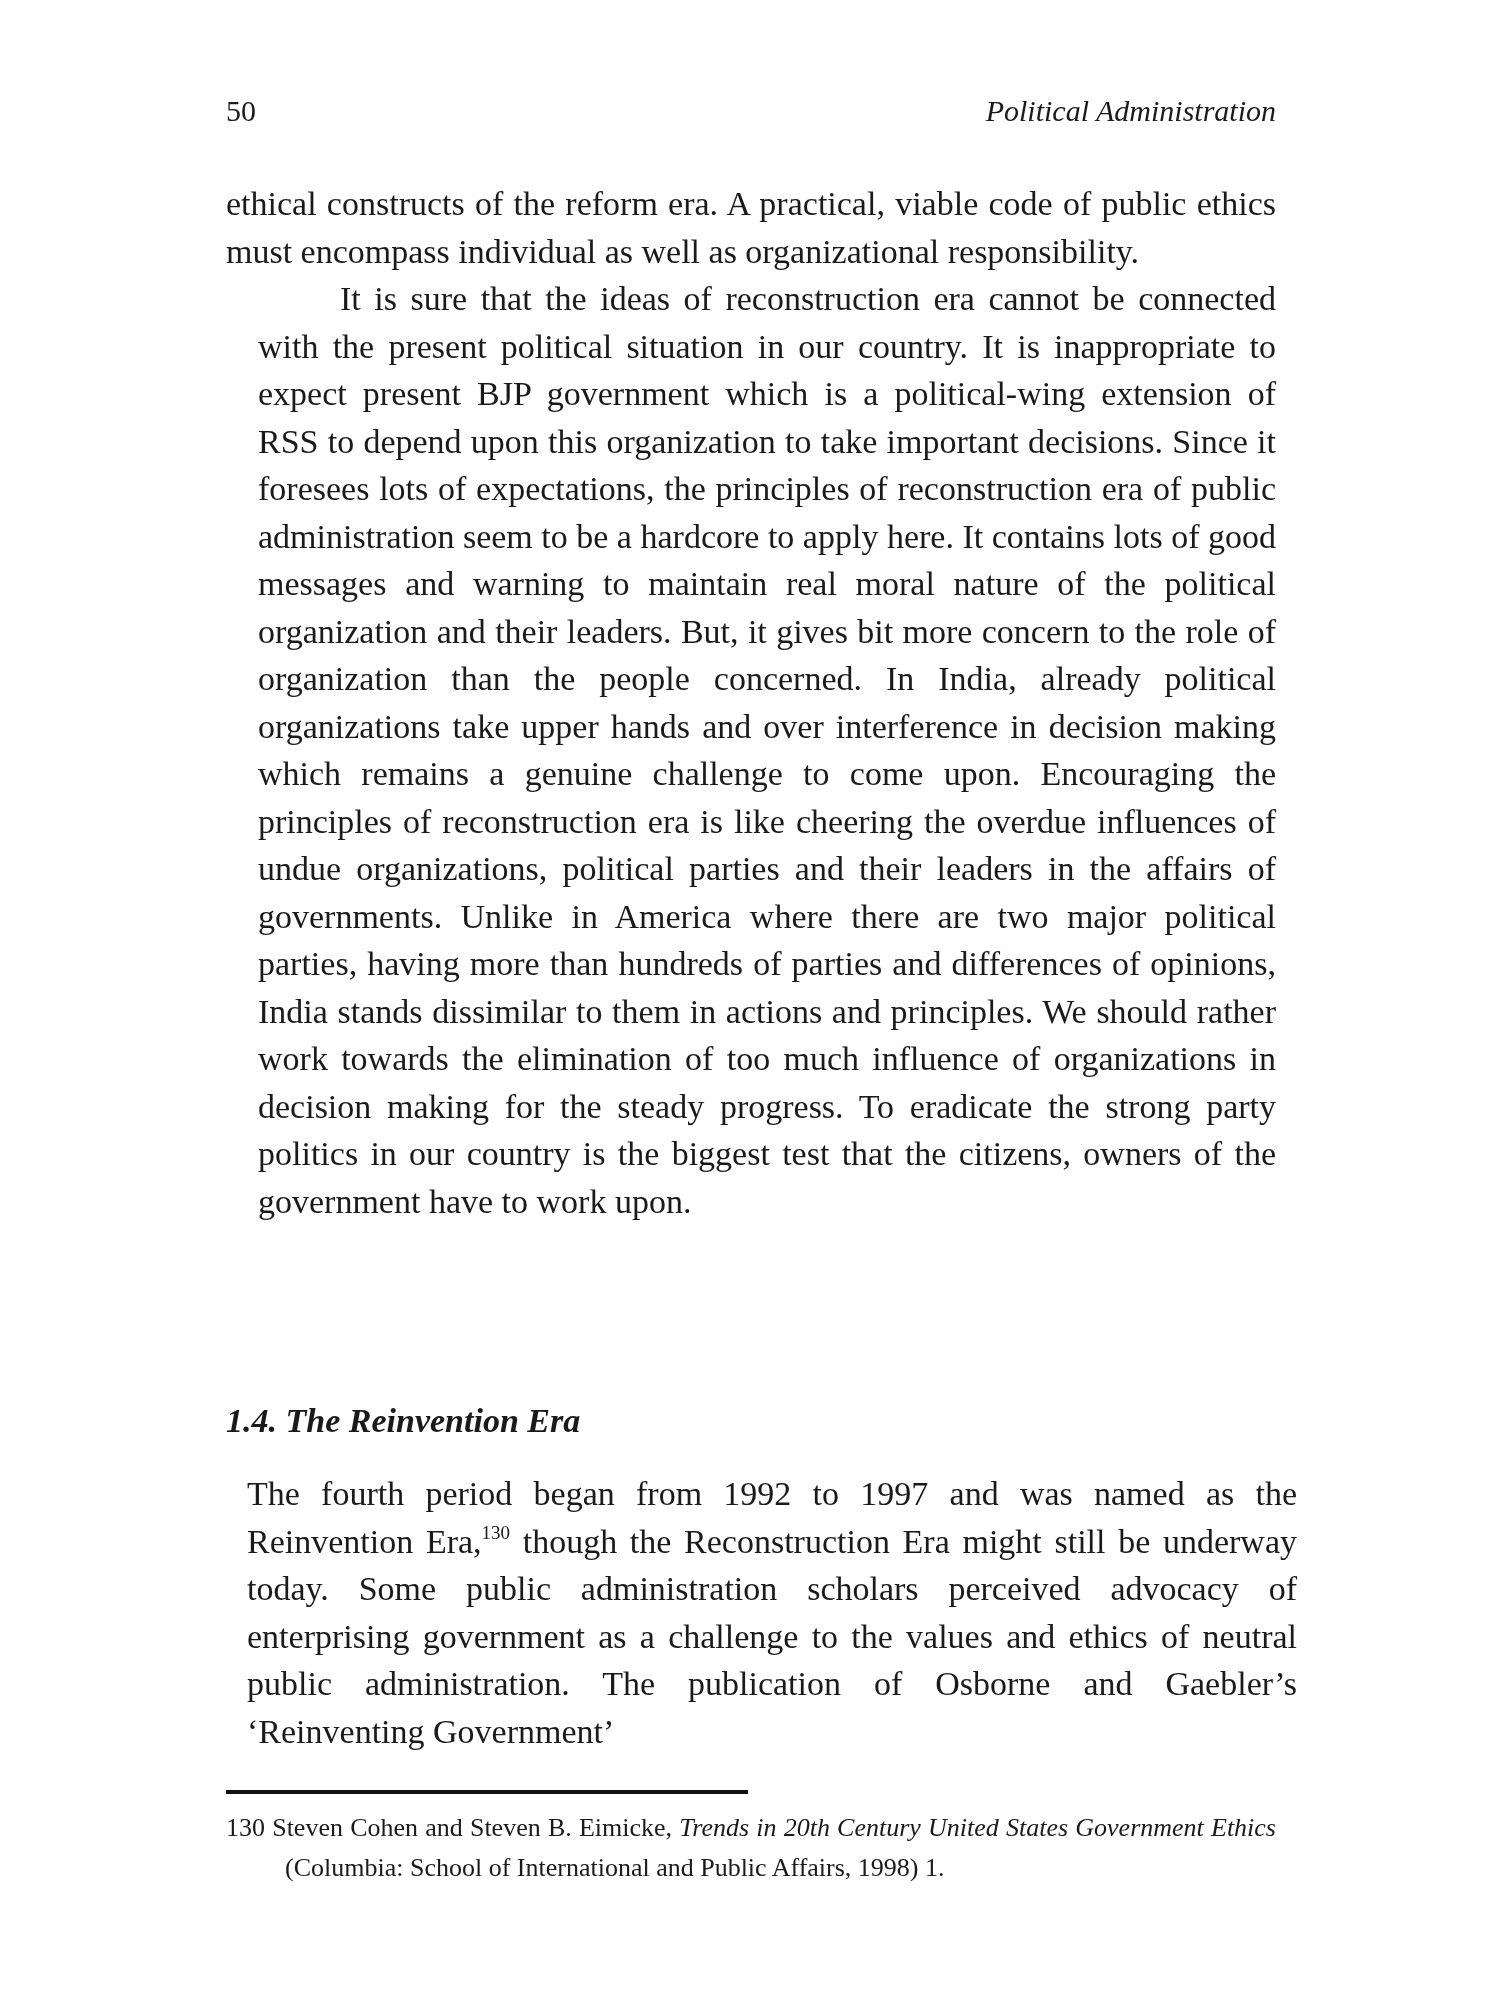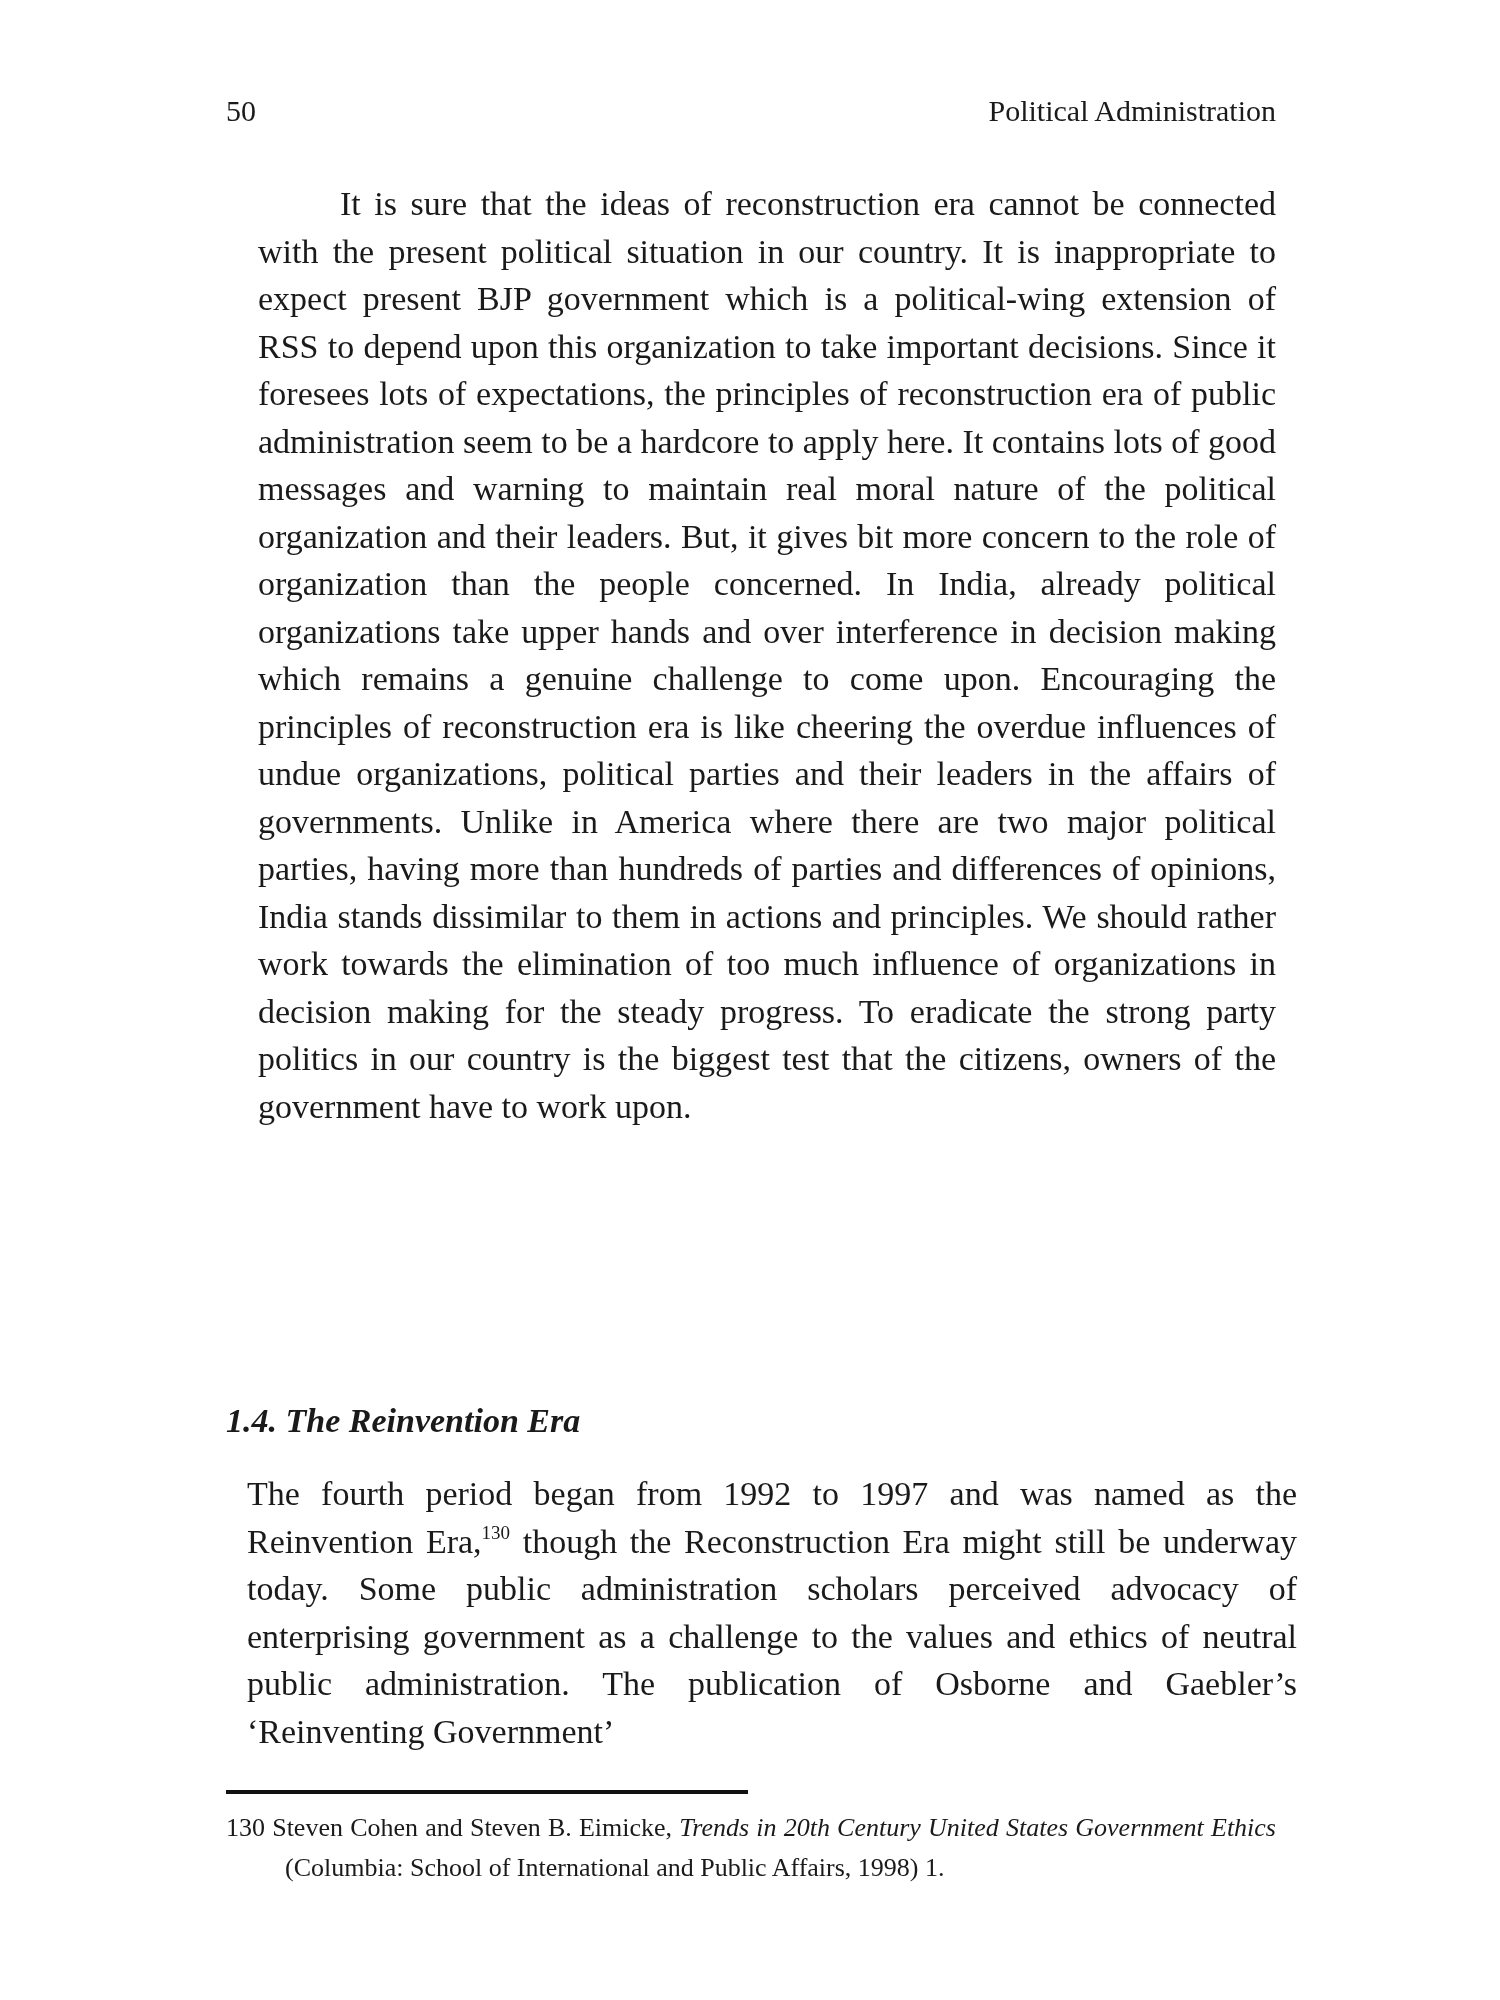--- a/index.html
+++ b/index.html
@@ -31,20 +31,21 @@
     }
     .page-number {
       position: absolute;
       left: 0;
       top: 0;
     }
     .running-title {
       position: absolute;
       right: 0;
       top: 0;
+      font-style: italic;
     }
     .body-text {
       position: absolute;
       top: 180px;
       left: 0;
       width: 1050px;
       font-size: 34px;
       line-height: 47.5px;
       text-align: justify;
     }
@@ -109,20 +110,21 @@
 <body>
 
 <div class="page">
 
   <div class="running-head">
     <span class="page-number">50</span>
     <span class="running-title">Political Administration</span>
   </div>
 
   <div class="body-text">
+    <p>ethical constructs of the reform era. A practical, viable code of public ethics must encompass individual as well as organizational responsibility.</p>
     <p class="indent">It is sure that the ideas of reconstruction era cannot be connected with the present political situation in our country. It is inappropriate to expect present BJP government which is a political-wing extension of RSS to depend upon this organization to take important decisions. Since it foresees lots of expectations, the principles of reconstruction era of public administration seem to be a hardcore to apply here. It contains lots of good messages and warning to maintain real moral nature of the political organization and their leaders. But, it gives bit more concern to the role of organization than the people concerned. In India, already political organizations take upper hands and over interference in decision making which remains a genuine challenge to come upon. Encouraging the principles of reconstruction era is like cheering the overdue influences of undue organizations, political parties and their leaders in the affairs of governments. Unlike in America where there are two major political parties, having more than hundreds of parties and differences of opinions, India stands dissimilar to them in actions and principles. We should rather work towards the elimination of too much influence of organizations in decision making for the steady progress. To eradicate the strong party politics in our country is the biggest test that the citizens, owners of the government have to work upon.</p>
   </div>
 
   <h2 class="section-heading">1.4. The Reinvention Era</h2>
 
   <p class="section-body"><span>The fourth period began from 1992 to 1997 and was named as the Reinvention Era,</span><sup class="fn-ref">130</sup><span> though the Reconstruction Era might still be underway today. Some public administration scholars perceived advocacy of enterprising government as a challenge to the values and ethics of neutral public administration. The publication of Osborne and Gaebler’s ‘Reinventing Government’</span></p>
 
   <div class="footnote-rule"></div>
 
   <p class="footnote"><span>130</span><span> Steven Cohen and Steven B. Eimicke, </span><i>Trends in 20th Century United States Government Ethics</i><span> (Columbia: School of International and Public Affairs, 1998) 1.</span></p>

